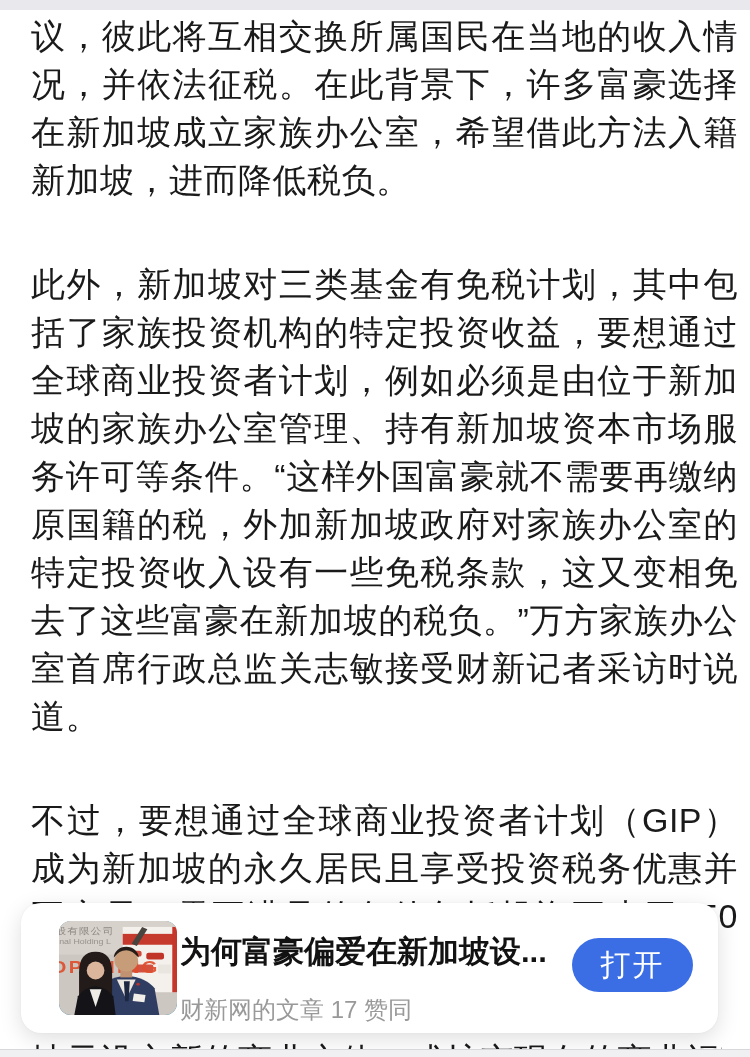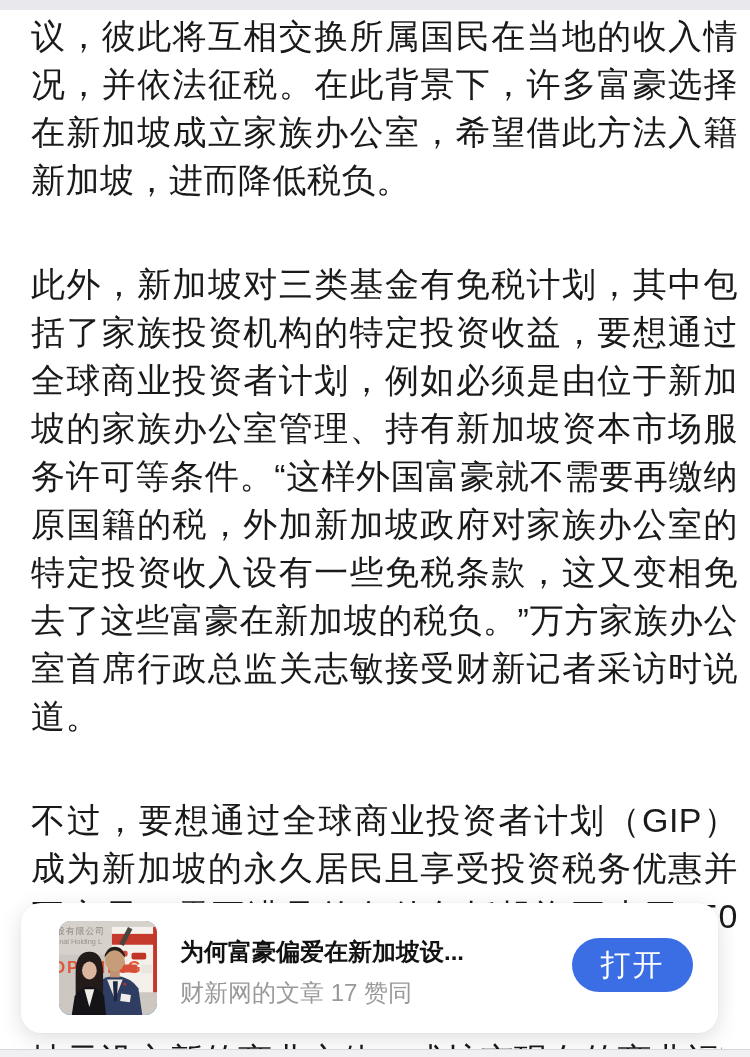--- a/index.html
+++ b/index.html
@@ -26,33 +26,33 @@
     font-size: 34px; line-height: 48px; color: #1a1a1a; letter-spacing: 0.5px;
     white-space: nowrap;
   }
   .promo-card {
     position: absolute; left: 21px; top: 903px; width: 697px; height: 130px;
     background: #ffffff; border-radius: 20px;
     box-shadow: 0 6px 22px rgba(0,0,0,0.13), 0 0 2px rgba(0,0,0,0.06);
     z-index: 5;
   }
   .thumb {
-    position: absolute; left: 38px; top: 18px; width: 98px; height: 94px;
+    position: absolute; left: 38px; top: 18px; width: 118px; height: 94px;
     border-radius: 12px; overflow: hidden; background: #0369a1;
   }
   .thumb svg { display: block; width: 100%; height: 100%; }
   .card-text {
     position: absolute; left: 159px; top: 30px; width: 385px;
   }
   .card-title {
-    font-size: 24px; font-weight: bold; color: #121212;
+    font-size: 31px; font-weight: bold; color: #121212;
     white-space: nowrap; overflow: hidden; line-height: 38px;
   }
   .card-source {
-    margin-top: 8px; font-size: 24px; color: #999999;
+    margin-top: 25px; font-size: 24px; color: #999999;
     white-space: nowrap; overflow: hidden; line-height: 28px;
   }
   .open-btn {
     position: absolute; right: 25px; top: 35px; width: 121px; height: 54px;
     background: #3b6ee4; border-radius: 33px;
     color: #ffffff; font-size: 30px;
     display: flex; align-items: center; justify-content: center;
     letter-spacing: 2px; cursor: pointer;
   }
   .bottom-strip {

